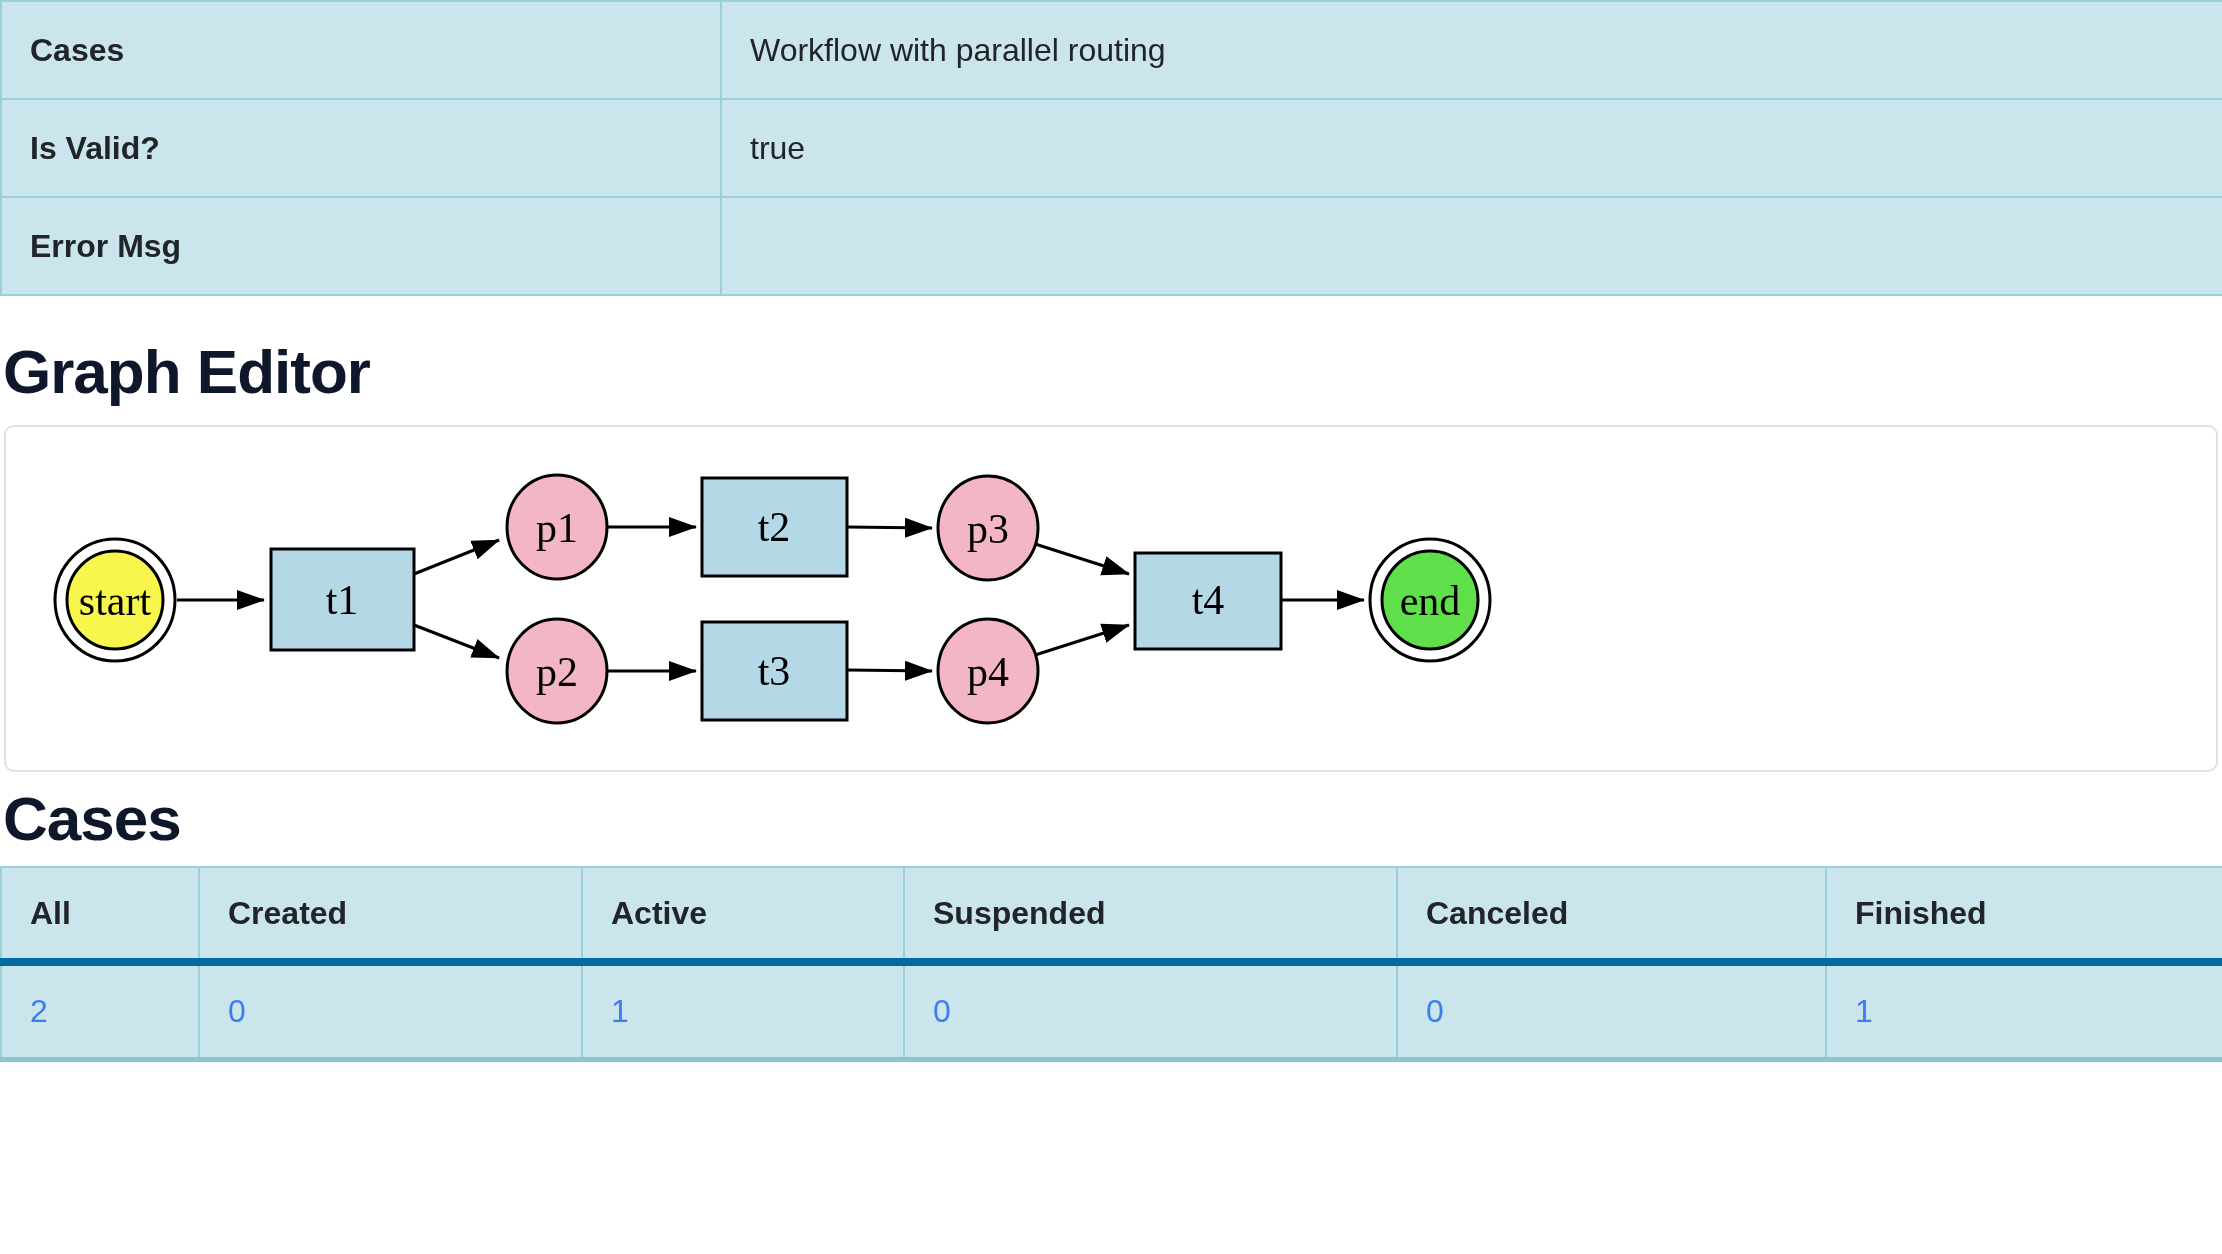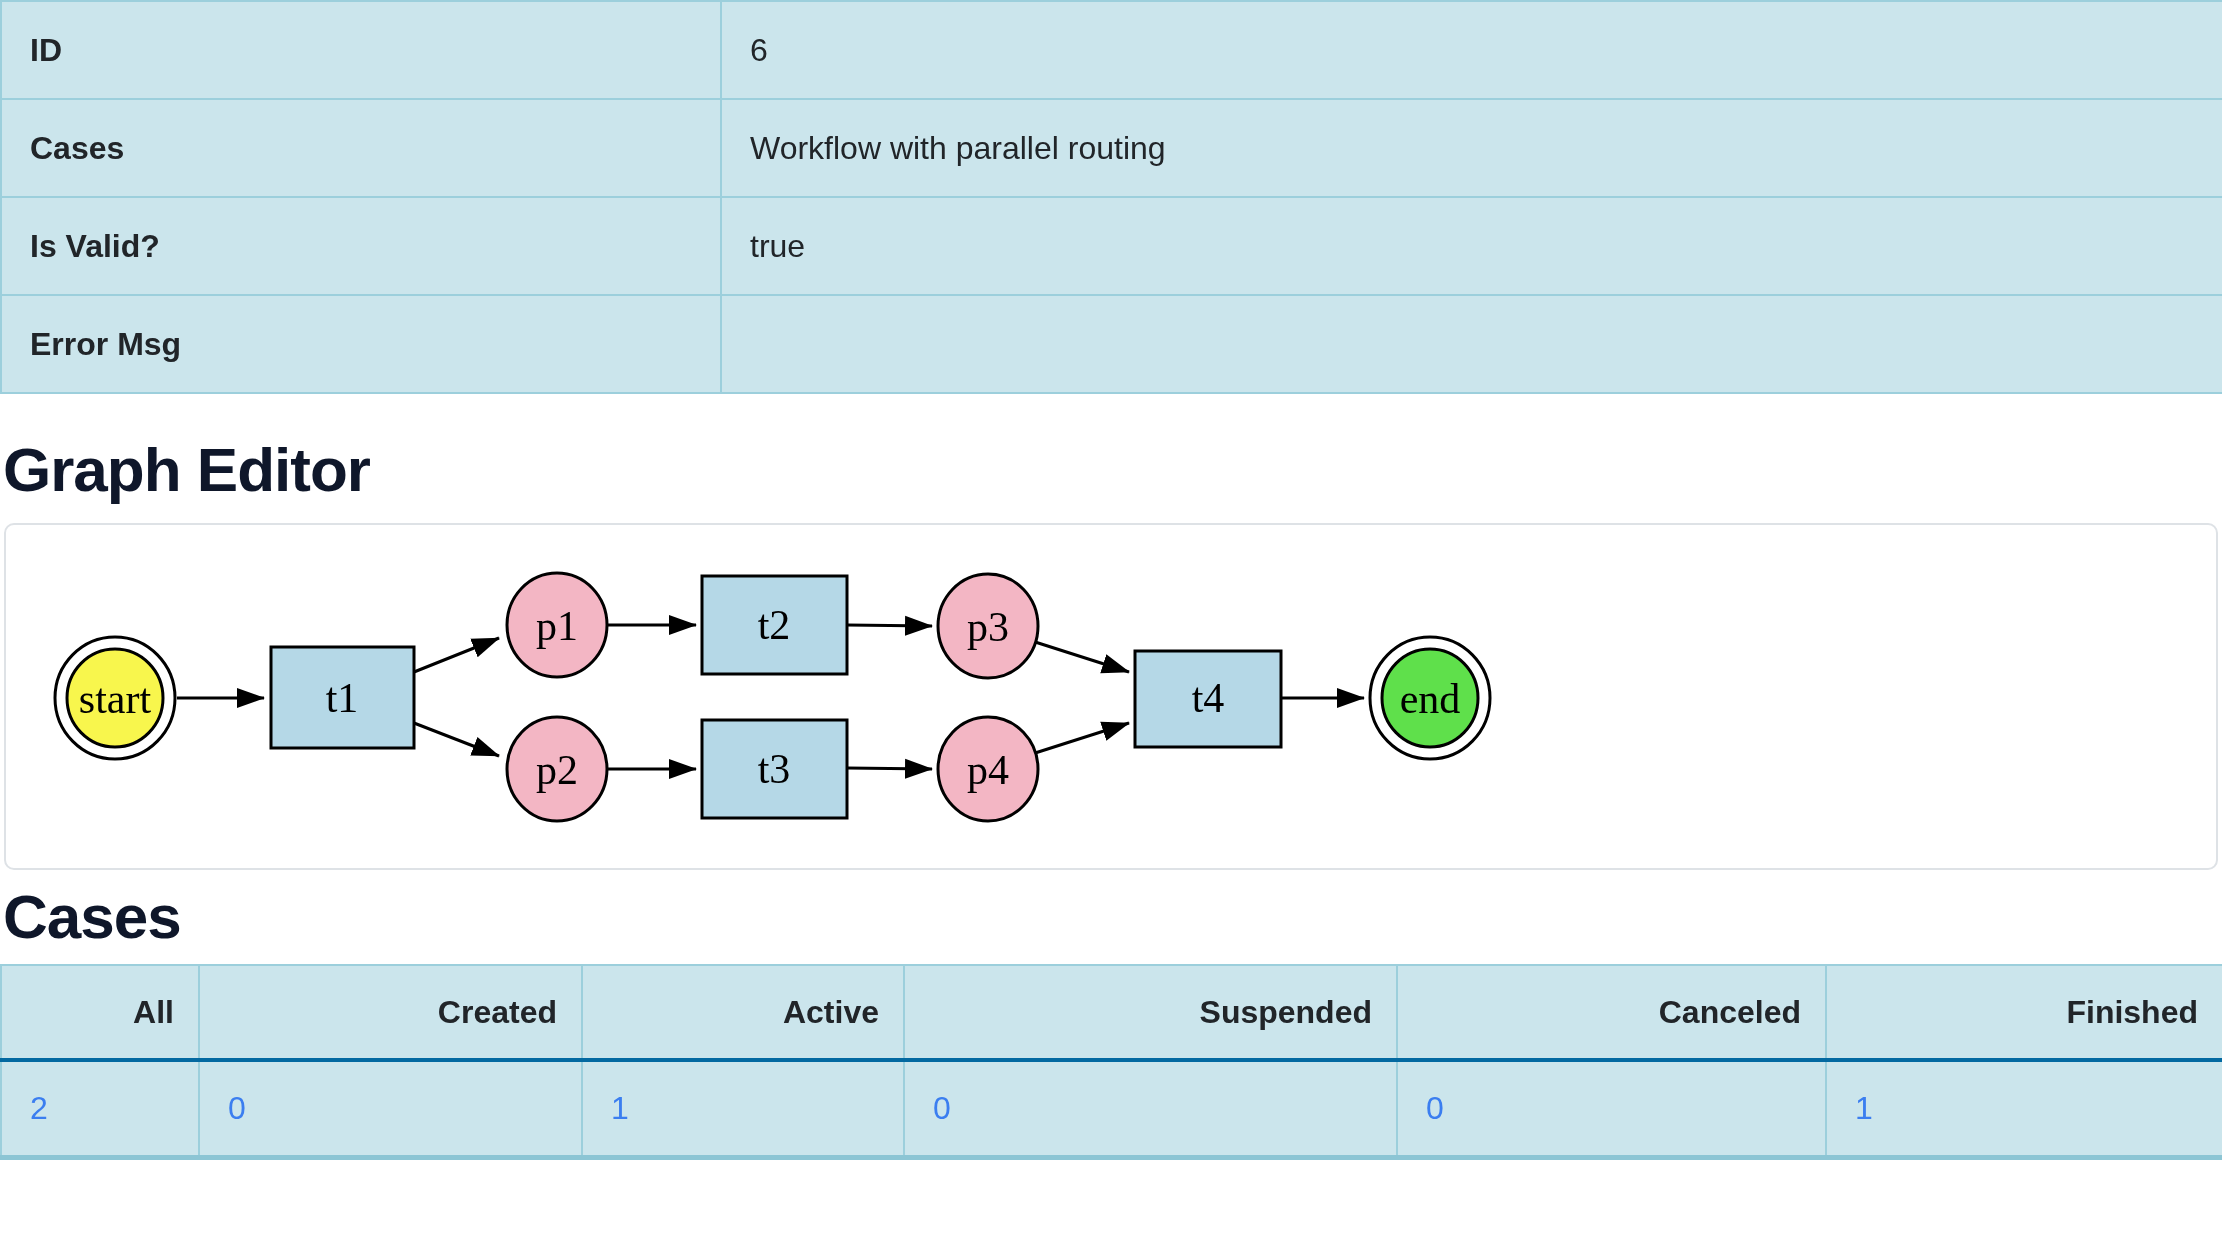--- a/index.html
+++ b/index.html
@@ -44,39 +44,35 @@
   .edge { stroke:#000; stroke-width:3; fill:none; }
   .node-shape { stroke:#000; stroke-width:3; }
   .node-label {
     font-family:"Liberation Serif","DejaVu Serif",serif;
     font-size:42px; fill:#000; text-anchor:middle;
   }
 
   
   .cases-table thead tr { height:95px; }
   .cases-table tbody tr { height:97px; }
-  .cases-table thead th { border-bottom:4px solid #0369a1;text-align:right; }
+  .cases-table thead th { border-bottom:8px solid #0369a1; }
   .cases-table tbody td { border-bottom:5px solid #8cc5d4; }
   .cases-table a { color:#3b7ef0; text-decoration:none; cursor:pointer; }
 </style>
 </head>
 <body>
 
 <div id="screen">
 
   <table class="info-table">
     <colgroup>
         <col style="width:720px">
         <col style="width:1502px">
       </colgroup>
     <tbody>
-      <tr>
-        <th>ID</th>
-        <td>6</td>
-      </tr>
       <tr>
         <th>Cases</th>
         <td>Workflow with parallel routing</td>
       </tr>
       <tr>
         <th>Is Valid?</th>
         <td>true</td>
       </tr>
       <tr>
         <th>Error Msg</th>

